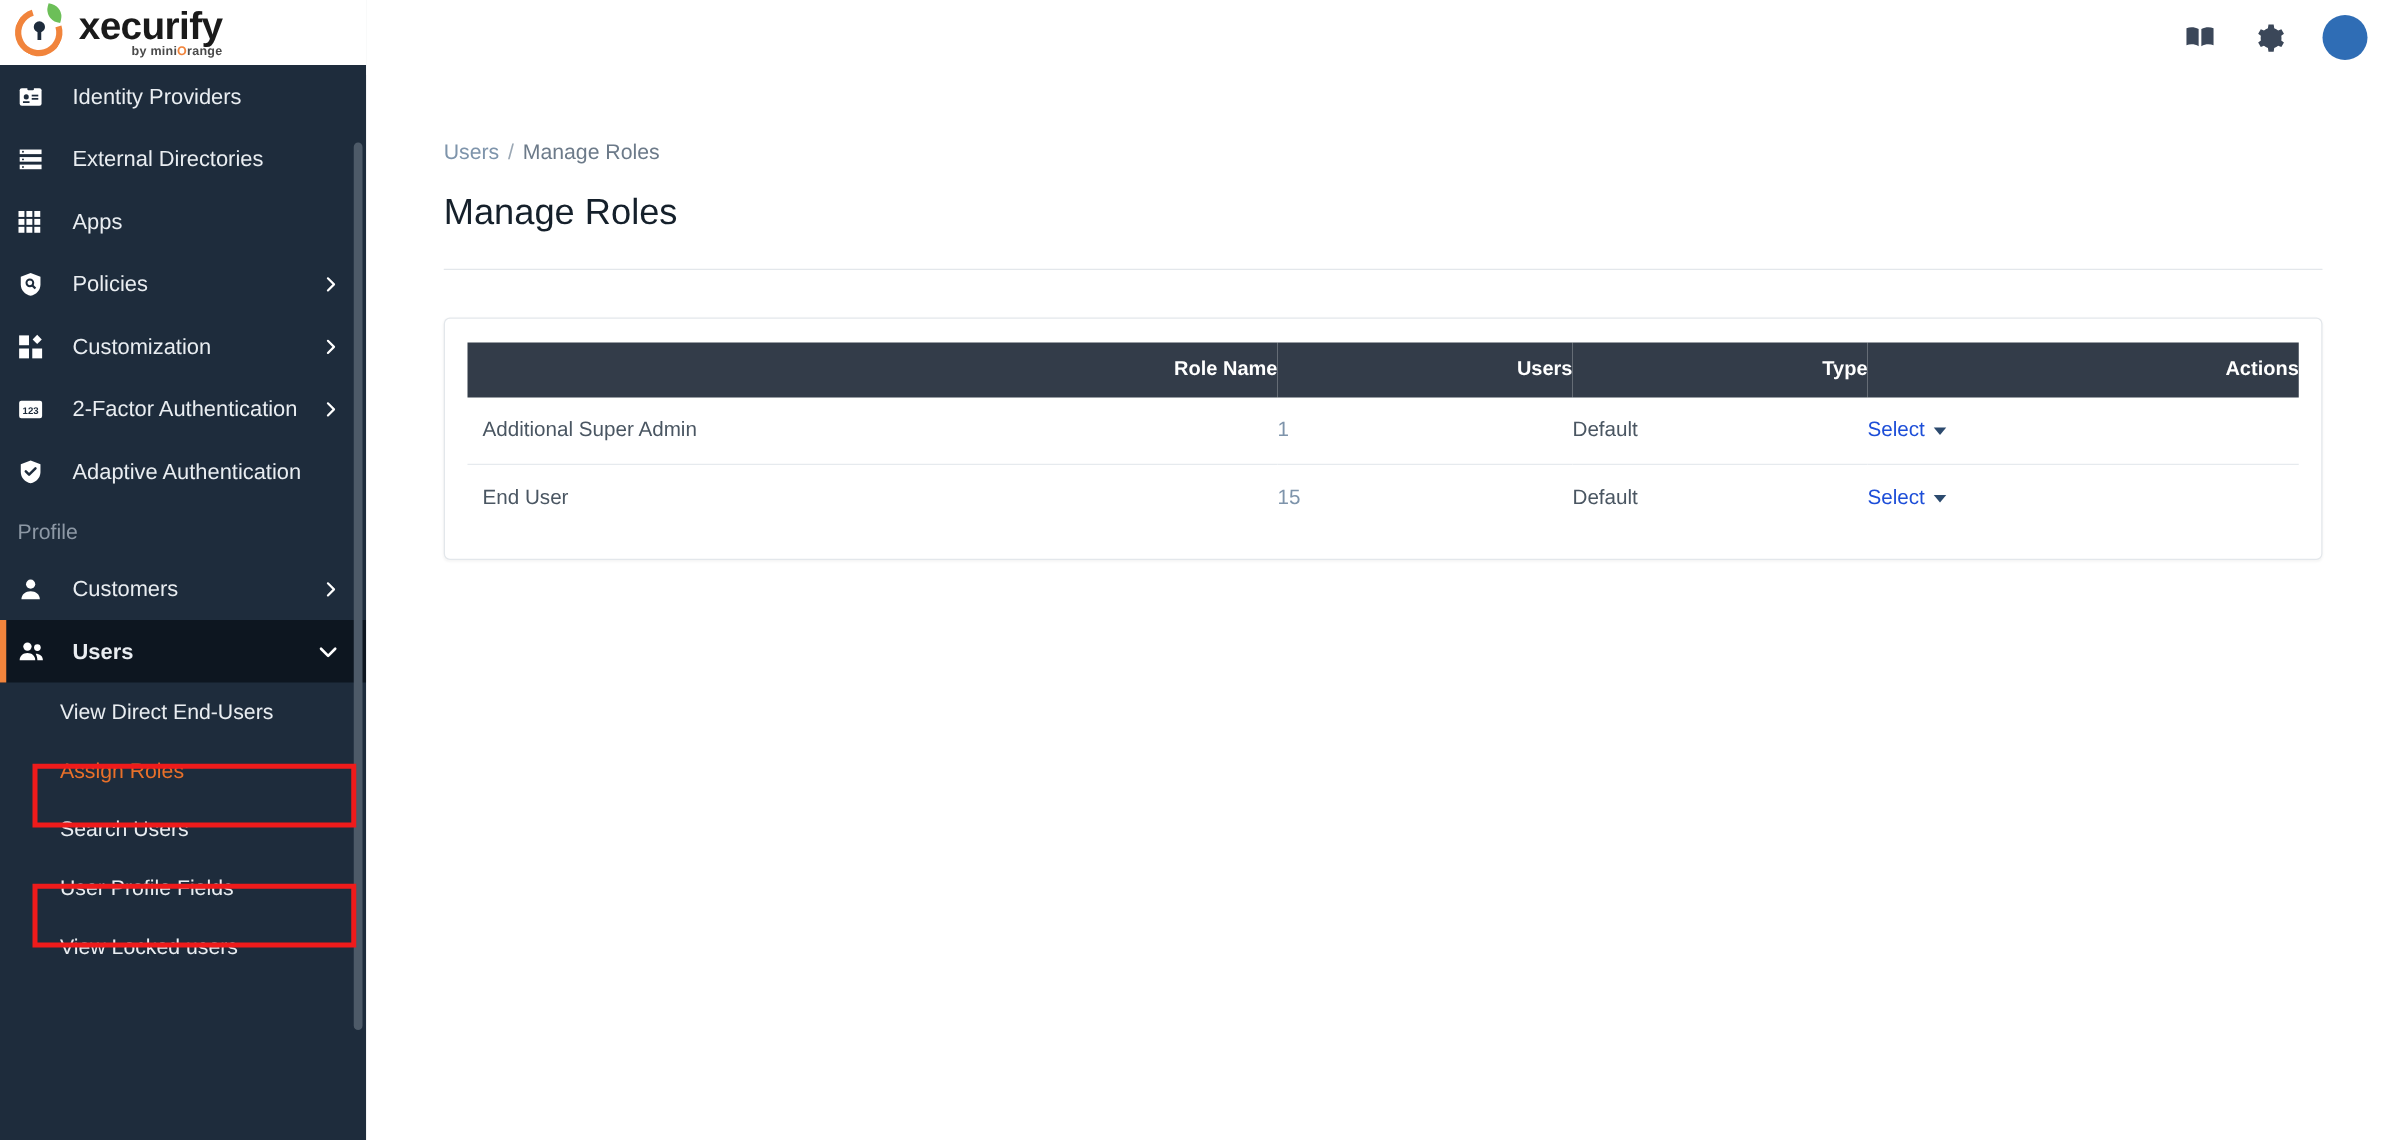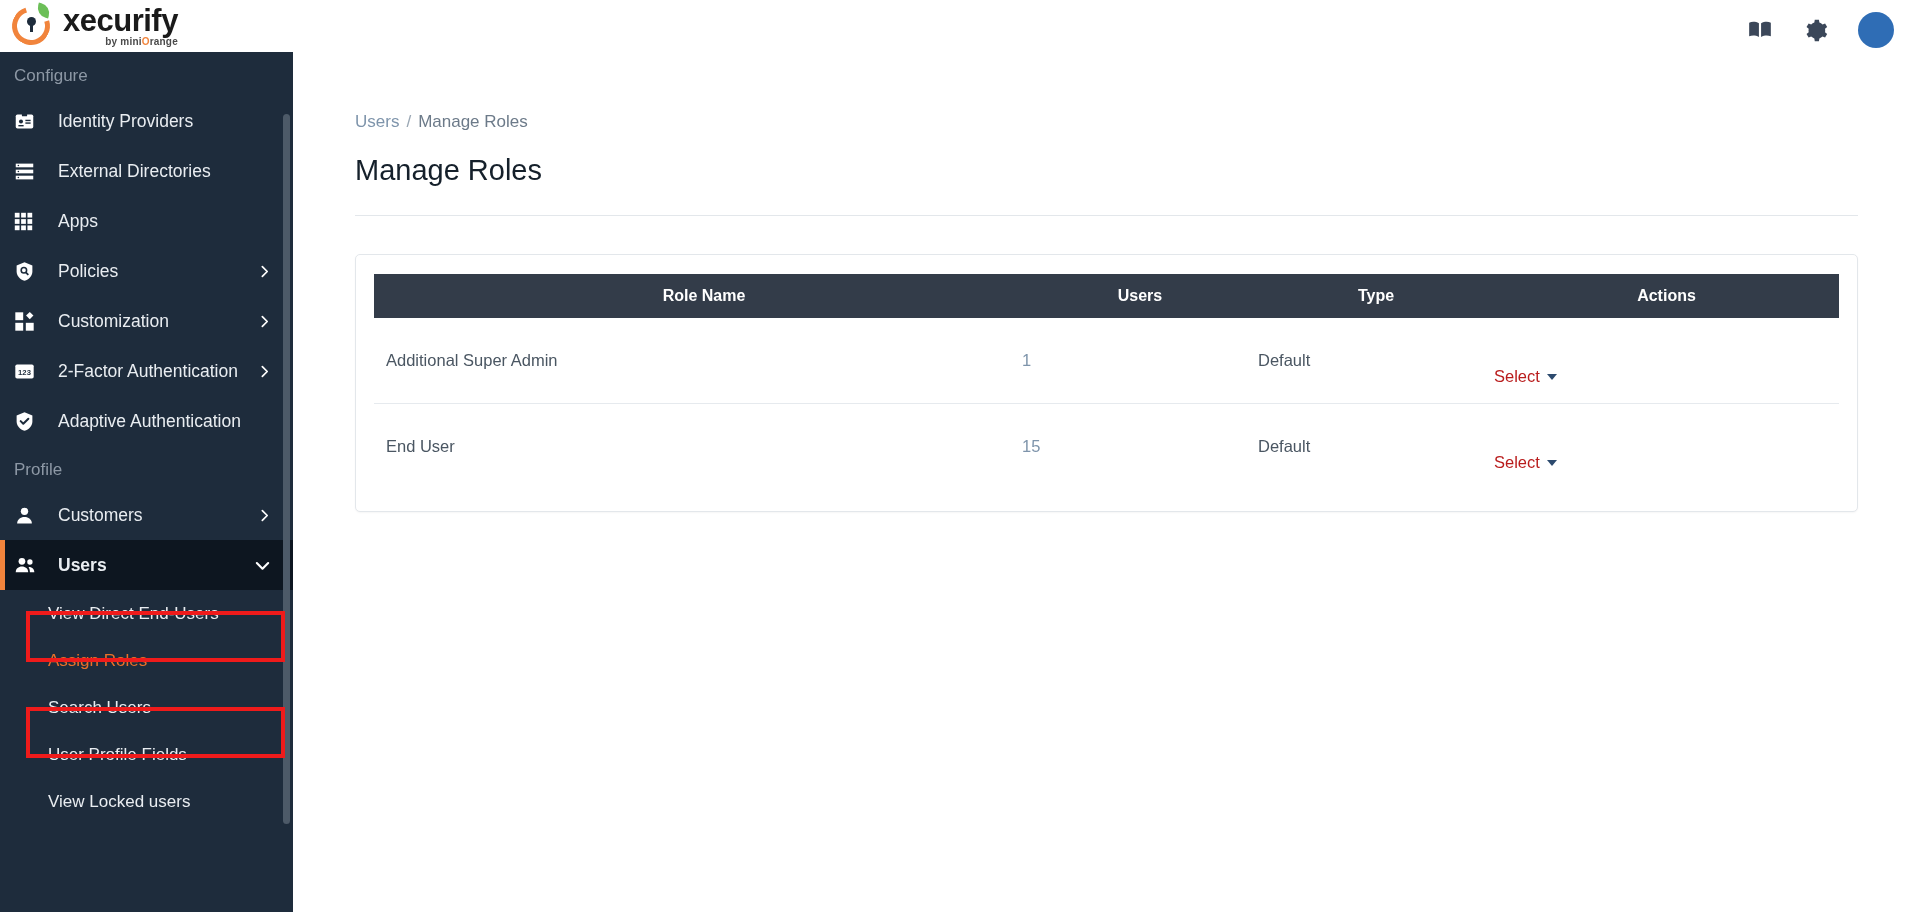--- a/index.html
+++ b/index.html
@@ -187,41 +187,41 @@
   table.roles {
     width: calc(100% - 36px);
     margin: 19px 18px 22px 18px;
     border-collapse: collapse;
   }
   table.roles thead th {
     background: #333c49;
     color: #ffffff;
     font-size: 16px;
     font-weight: bold;
-    text-align: center;
+    text-align: right;
     padding: 13px 0 13px 12px;
     white-space: nowrap;
   }
   table.roles thead th.c-users,
   table.roles thead th.c-type,
   table.roles thead th.c-act { padding-left: 0; }
   table.roles tbody td {
     font-size: 16.5px;
     color: #4a5662;
     padding: 17px 0 17px 12px;
     border-bottom: 1px solid #e6eaee;
   }
   table.roles tbody tr:last-child td { border-bottom: none; }
   table.roles tbody td.c-users,
   table.roles tbody td.c-type,
   table.roles tbody td.c-act { padding-left: 0; }
   .num-link { color: #7e94ab; cursor: pointer; }
   .sel-link {
-    color: #b91c1c; cursor: pointer;
-    display: inline-flex; align-items: center; gap: 7px; margin-top: 32px;
+    color: #1d4ed8; cursor: pointer;
+    display: inline-flex; align-items: center; gap: 7px;
   }
   .caret {
     width: 0; height: 0;
     border-left: 5px solid transparent;
     border-right: 5px solid transparent;
     border-top: 6px solid #2c4a6e;
   }
   .col-role { width: 648px; }
   .col-users { width: 236px; }
   .col-type { width: 236px; }
@@ -240,21 +240,20 @@
         <div class="logo-leaf"></div>
       </div>
       <div class="logo-text">
         <div class="logo-word">xecurify</div>
         <div class="logo-sub"><span>by mini</span><span class="mo-o">O</span><span>range</span></div>
       </div>
     </div>
 
     <div class="nav-scroll">
 
-      <div class="sec-label">Configure</div>
 
       <div class="nav-item">
         <span class="ico">
           <svg width="21" height="21" viewBox="0 0 24 24">
               <rect x="2" y="4" width="20" height="16" rx="2" fill="#fff"></rect>
               <rect x="9" y="2" width="6" height="4" rx="1" fill="#1e2c3c"></rect>
               <circle cx="8" cy="12" r="2.3" fill="#1e2c3c"></circle>
               <rect x="13" y="10" width="6" height="1.6" fill="#1e2c3c"></rect>
               <rect x="13" y="13" width="6" height="1.6" fill="#1e2c3c"></rect>
               <rect x="5" y="16" width="6" height="1.6" fill="#1e2c3c"></rect>

